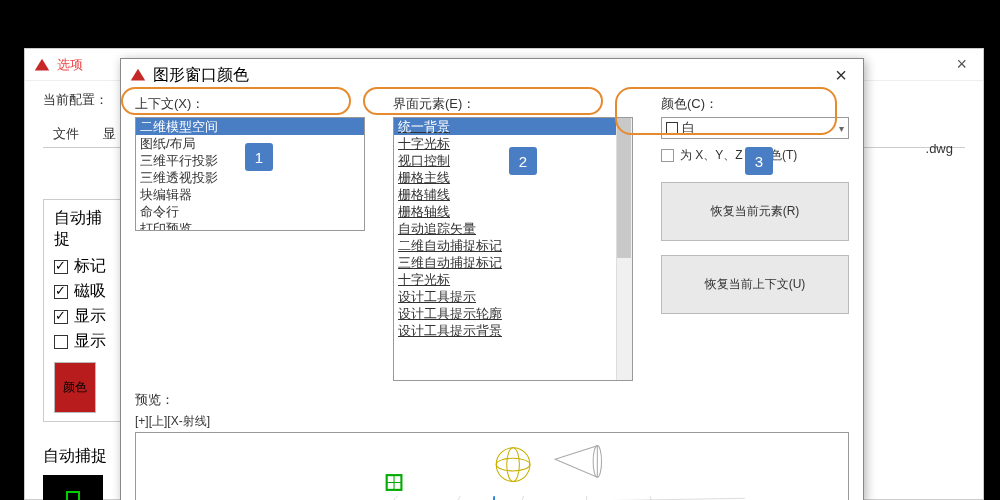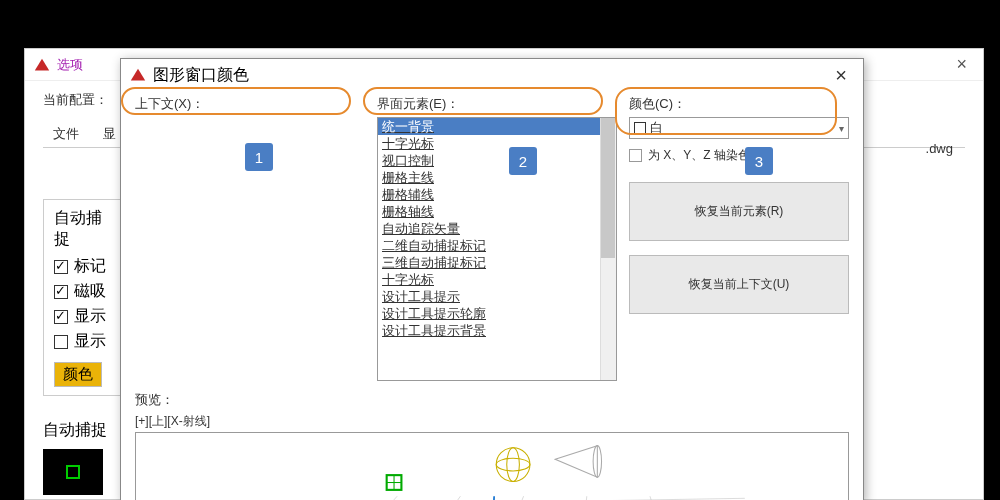--- a/index.html
+++ b/index.html
@@ -1,46 +1,46 @@
 <!DOCTYPE html>
 <html><head>
 <meta charset="utf-8">
 <style>
   * { box-sizing: border-box; margin: 0; padding: 0; font-family: "Microsoft YaHei", sans-serif; }
   body { background: #000; width: 1000px; height: 500px; overflow: hidden; position: relative; }
   
   .outer-dialog { position: absolute; left: 24px; top: 48px; width: 960px; height: 452px; background: #fff; border: 1px solid #ccc; }
   .outer-titlebar { height: 32px; display: flex; align-items: center; padding: 0 8px; border-bottom: 1px solid #eee; }
   .app-icon { width: 18px; height: 18px; margin-right: 6px; }
-  .outer-title { font-size: 13px; color: #a21caf; }
+  .outer-title { font-size: 13px; color: #ef4444; }
   .outer-close { margin-left: auto; font-size: 18px; color: #555; padding: 0 8px; }
   
   .outer-body { padding: 10px 18px; font-size: 13px; color: #333; }
   .config-row { margin-bottom: 8px; }
   .tabs-row { border-bottom: 1px solid #ccc; padding: 4px 0 0; }
   .tabs-row span { padding: 4px 10px; display: inline-block; }
   
   .left-panel { margin-top: 10px; border: 1px solid #ccc; padding: 8px 10px; width: 78px; }
   .left-panel .group-title { margin-bottom: 6px; }
   .cb-row { display: flex; align-items: center; gap: 6px; margin: 4px 0; }
   .cb { width: 14px; height: 14px; border: 1px solid #333; display: inline-block; position: relative; }
   .cb.checked::after { content:"✓"; position:absolute; top:-3px; left:0; font-size:13px; }
-  .btn-small { background: #eab308; border: 1px solid #bbb; padding: 2px 8px; font-size: 15px; margin-top: 6px; display:inline-block;}
+  .btn-small { background: #b91c1c; border: 1px solid #bbb; padding: 16px 8px; font-size: 12px; margin-top: 6px; display:inline-block;}
   
   .left-col { position:absolute; left:18px; top:90px; width:95px; }
   .section2 { margin-top: 24px; }
   
   .right-hint { position:absolute; right: 30px; top: 92px; color:#333; font-size:13px; }
   
   .inner-dialog { position: absolute; left: 120px; top: 58px; width: 744px; height: 444px; background: #fff; border: 1px solid #888; box-shadow: 2px 2px 10px rgba(0,0,0,0.3); }
   .inner-titlebar { height: 32px; display: flex; align-items: center; padding: 0 8px; }
   .inner-close { margin-left: auto; font-size: 20px; color: #333; padding: 0 8px; cursor: pointer; }
   
   .inner-body { padding: 4px 14px; font-size: 13px; color: #333; position: relative; }
-  .cols { display: flex; gap: 12px; }
+  .cols { display: flex; gap: 28px; }
   .col { flex: 1; position: relative; }
   .col-label { margin-bottom: 4px; }
   
   .listbox { border: 1px solid #999; height: 114px; overflow-y: auto; font-size: 13px; background:#fff; position: relative;}
   .listbox.tall { height: 264px; text-decoration: underline; }
   .listbox .item { padding: 0 4px; line-height: 17px; white-space: nowrap; }
   .listbox .item.selected { background: #4a7ec4; color: #fff; }
   .scrollbar-fake { position:absolute; right:0; top:0; bottom:0; width:16px; background:#f0f0f0; border-left:1px solid #ddd;}
   .scroll-thumb { position:absolute; right:1px; width:14px; background:#c8c8c8; }
   
@@ -118,20 +118,29 @@
         <path d="M2 16 L10 3 L18 16 Z" fill="#c62828"></path>
       </svg>
     <span>图形窗口颜色</span>
     <span class="inner-close">×</span>
   </div>
   <div class="inner-body">
     <div class="cols">
 
       <div class="col" style="flex:0 0 230px;">
         <div class="col-label">上下文(X)：</div>
+        <div class="listbox" id="lb1">
+            <div class="item selected">二维模型空间</div>
+            <div class="item">图纸/布局</div>
+            <div class="item">三维平行投影</div>
+            <div class="item">三维透视投影</div>
+            <div class="item">块编辑器</div>
+            <div class="item">命令行</div>
+            <div class="item">打印预览</div>
+          </div>
       </div>
 
       <div class="col" style="flex:0 0 240px;">
         <div class="col-label">界面元素(E)：</div>
         <div class="listbox tall" id="lb2">
           <div class="item selected">统一背景</div>
             <div class="item">十字光标</div>
             <div class="item">视口控制</div>
             <div class="item">栅格主线</div>
             <div class="item">栅格辅线</div>

